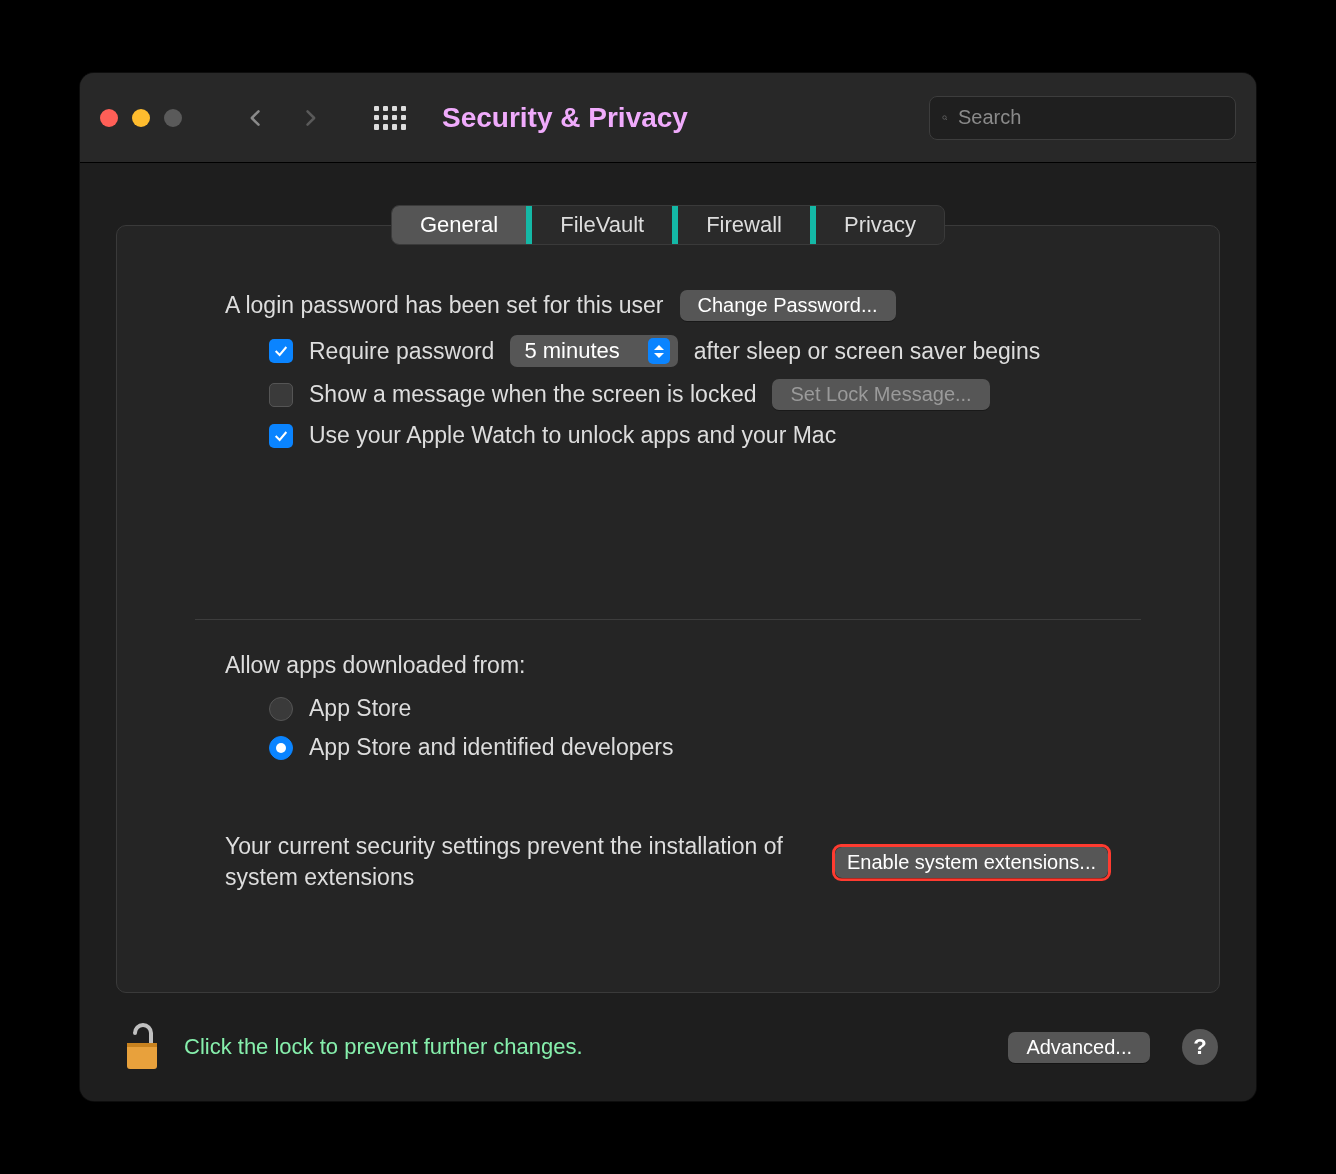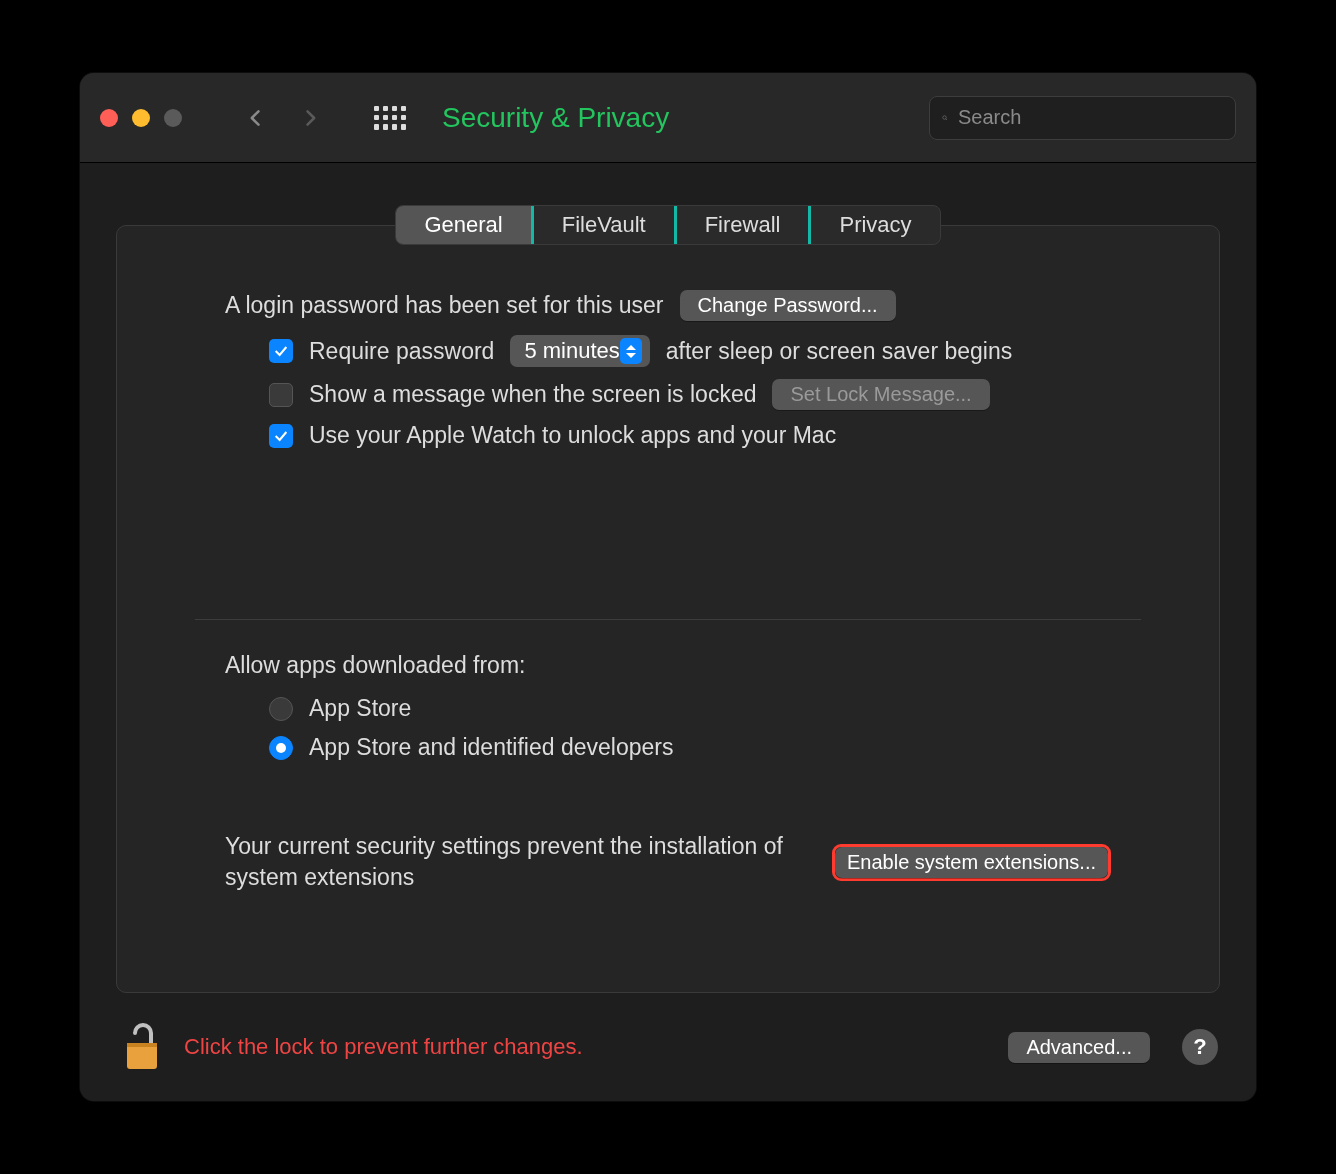--- a/index.html
+++ b/index.html
@@ -45,21 +45,21 @@
     width: 32px; height: 24px;
     display: grid;
     grid-template-columns: repeat(4, 1fr);
     grid-template-rows: repeat(3, 1fr);
     gap: 4px;
     margin-left: 30px;
     margin-right: 22px;
   }
   .grid-icon span { background: #ddd; border-radius: 1px; }
   .title {
-    color: #22c55e; font-size: 28px; font-weight: 400;
+    color: #f0abfc; font-size: 28px; font-weight: 700;
   }
   .spacer { flex: 1; }
   .search {
     width: 307px; height: 44px;
     background: #1f1f1f;
     border: 1px solid #3d3d3d;
     border-radius: 8px;
     display: flex; align-items: center;
     padding: 0 12px;
     gap: 10px;
@@ -87,21 +87,21 @@
     height: 40px;
     overflow: hidden;
     border: 1px solid #3a3a3a;
     position: relative;
     z-index: 2;
   }
   .tab {
     padding: 0 28px;
     display: flex; align-items: center;
     color: #ddd; font-size: 22px;
-    border-right: 3px solid #14b8a6;
+    border-right: 6px solid #14b8a6;
     cursor: default;
   }
   .tab:last-child { border-right: none; }
   .tab.active { background: #555; color: #fff; }
   .pane {
     width: 1104px;
     flex: 1;
     margin-top: -20px;
     background: #252525;
     border: 1px solid #3a3a3a;
@@ -129,20 +129,21 @@
     flex-shrink: 0;
   }
   .checkbox.checked { background: #0a84ff; }
   .checkbox.unchecked { background: #3a3a3a; border: 1px solid #555; }
   .checkbox svg { width: 16px; height: 16px; stroke: #fff; stroke-width: 3; fill: none; }
   .select {
     background: #565656;
     border-radius: 7px;
     padding: 3px 8px 3px 14px;
     display: inline-flex; align-items: center;
+    gap: 28px;
     font-size: 22px;
     color: #fff;
   }
   .select .stepper {
     width: 22px; height: 26px;
     background: #0a84ff;
     border-radius: 5px;
     display: flex; flex-direction: column;
     align-items: center; justify-content: center;
   }
@@ -181,21 +182,21 @@
   
   .footer {
     height: 108px;
     display: flex;
     align-items: center;
     padding: 0 38px;
     gap: 18px;
     background: #1e1e1e;
   }
   .lock-wrap { width: 48px; display:flex; justify-content:center; }
-  .footer-text { color: #ef4444; font-size: 22px; flex: 1; }
+  .footer-text { color: #86efac; font-size: 22px; flex: 1; }
   .help {
     width: 36px; height: 36px; border-radius: 50%;
     background: #565656; color: #fff;
     display: flex; align-items: center; justify-content: center;
     font-size: 22px; font-weight: 600;
     margin-left: 14px;
   }
 </style>
 </head>
 <body>

